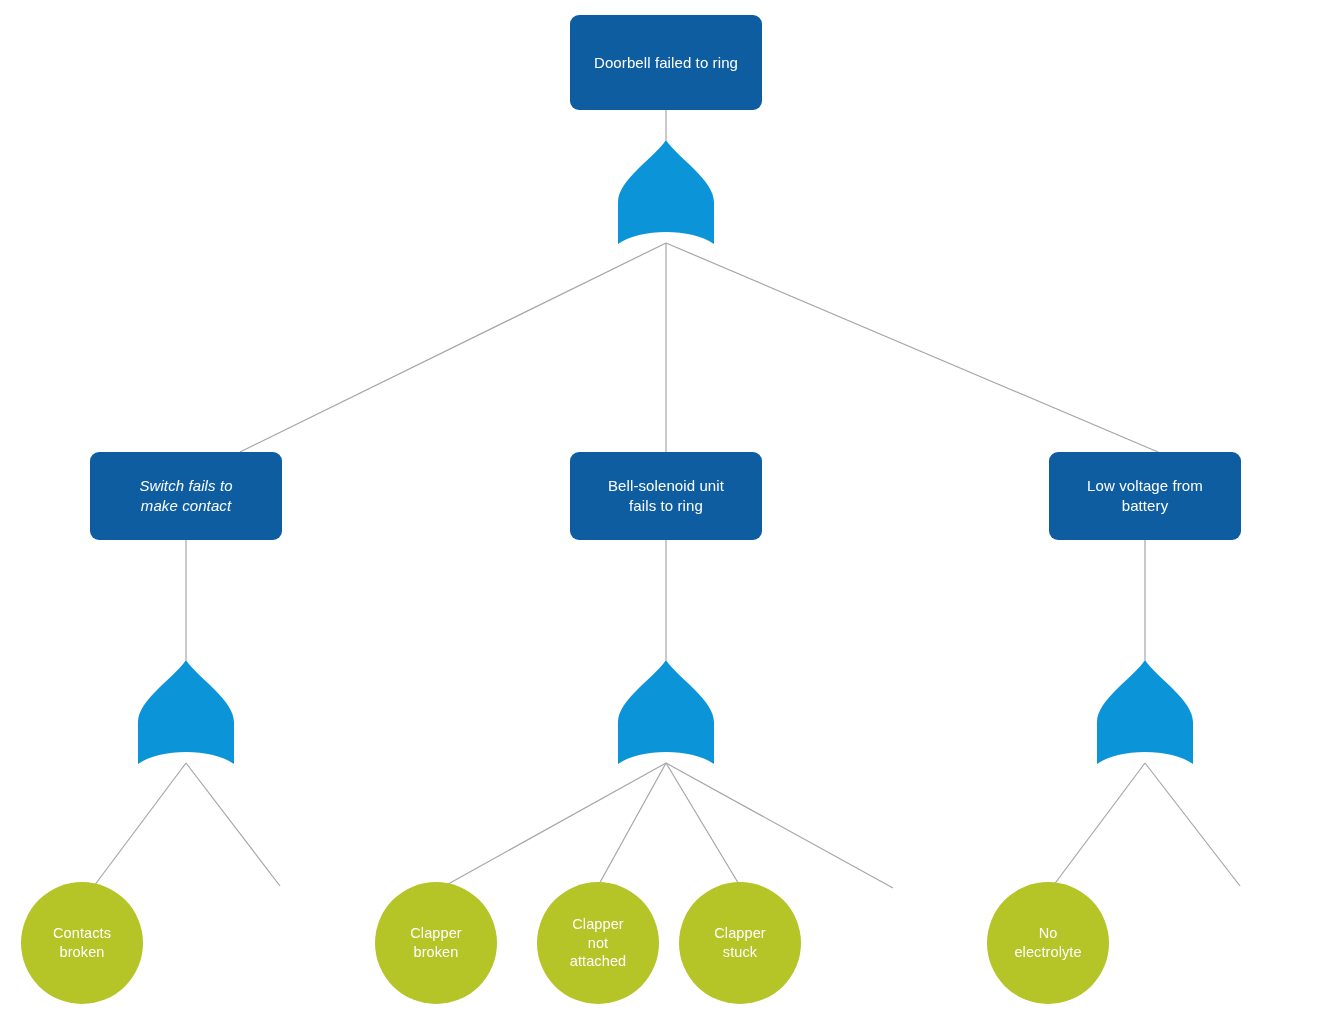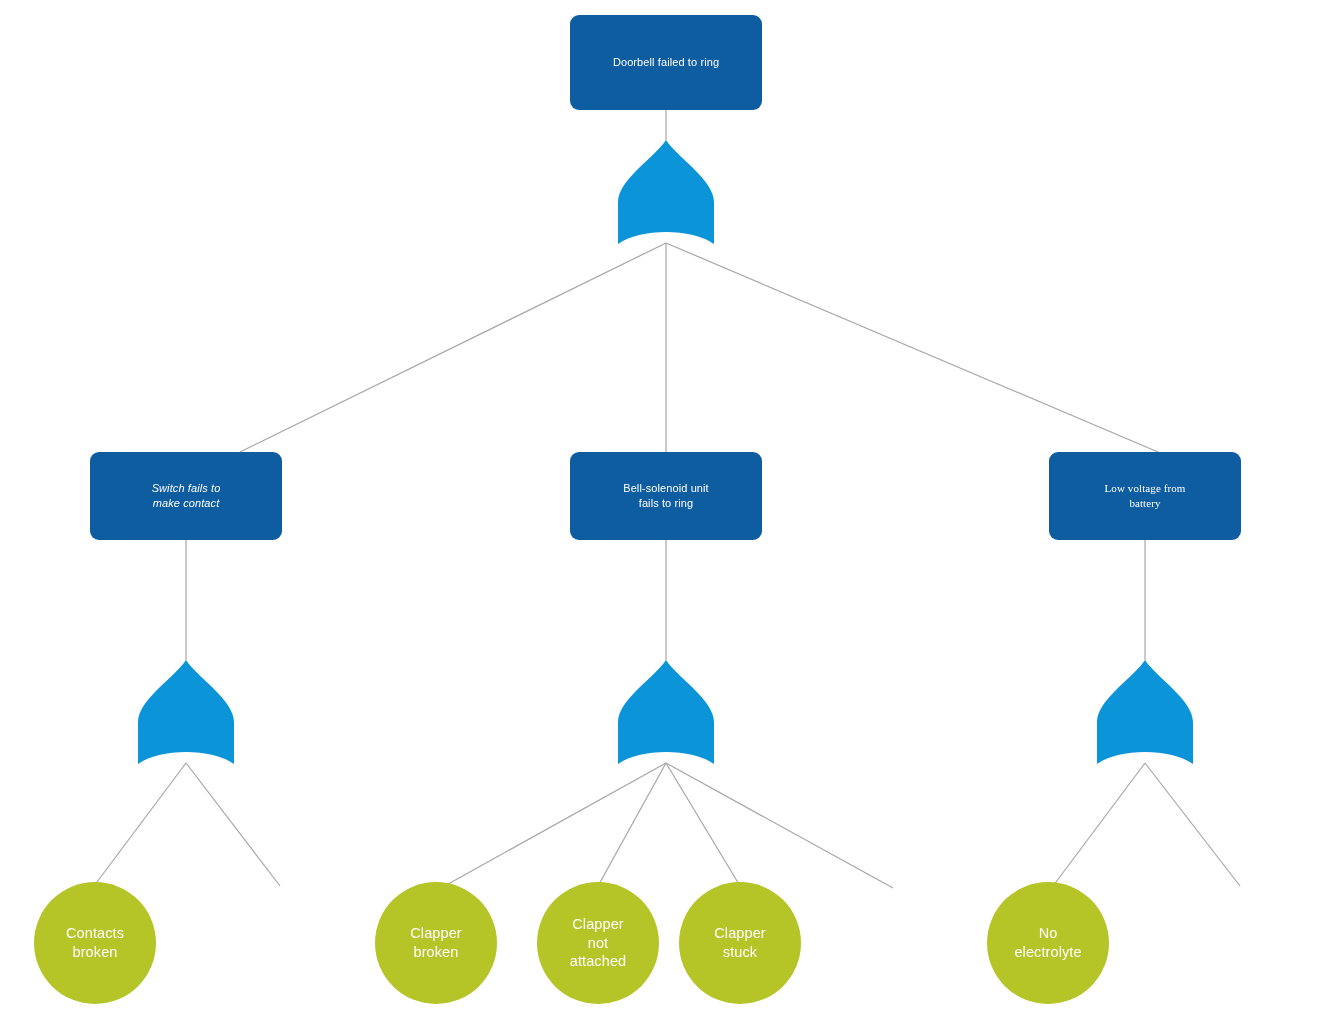--- a/index.html
+++ b/index.html
@@ -31,21 +31,21 @@
     box-sizing: border-box;
     display: flex;
     align-items: center;
     justify-content: center;
     text-align: center;
     color: #ffffff;
   }
   .event-box {
     border-radius: 9px;
     background: #0E5DA0;
-    font-size: 11px;
+    font-size: 15px;
     line-height: 1.32;
     font-weight: 400;
     letter-spacing: 0.1px;
   }
   .basic-circle {
     border-radius: 50%;
     background: #B5C427;
     font-size: 14.5px;
     line-height: 1.3;
     font-weight: 400;
@@ -111,21 +111,21 @@
     </span>
   </div>
 
   <div class="node event-box" style="left:570px; top:452px; width:192px; height:88px;">
     <span class="node-label">
       <span>Bell-solenoid unit</span><br>
       <span>fails to ring</span>
     </span>
   </div>
 
-  <div class="node event-box" style="left:1049px; top:452px; width:192px; height:88px;font-family:Liberation Serif, serif;">
+  <div class="node event-box" style="left:1049px; top:452px; width:192px; height:88px;">
     <span class="node-label">
       <span>Low voltage from</span><br>
       <span>battery</span>
     </span>
   </div>
 
   <div class="gate" style="left:138px; top:660px;">
     <svg width="96" height="104" viewBox="0 0 96 104" aria-hidden="true">
       <path d="M48 0 C 60 18, 96 40, 96 62 L96 104 C 74 88, 22 88, 0 104 L0 62 C 0 40, 36 18, 48 0 Z" fill="#0C94D9"></path>
     </svg>
@@ -136,21 +136,21 @@
       <path d="M48 0 C 60 18, 96 40, 96 62 L96 104 C 74 88, 22 88, 0 104 L0 62 C 0 40, 36 18, 48 0 Z" fill="#0C94D9"></path>
     </svg>
   </div>
 
   <div class="gate" style="left:1097px; top:660px;">
     <svg width="96" height="104" viewBox="0 0 96 104" aria-hidden="true">
       <path d="M48 0 C 60 18, 96 40, 96 62 L96 104 C 74 88, 22 88, 0 104 L0 62 C 0 40, 36 18, 48 0 Z" fill="#0C94D9"></path>
     </svg>
   </div>
 
-  <div class="node basic-circle" style="left:34px; top:882px; width:122px; height:122px;">
+  <div class="node basic-circle" style="left:21px; top:882px; width:122px; height:122px;">
     <span class="node-label">
       <span>Contacts</span><br>
       <span>broken</span>
     </span>
   </div>
 
 
   <div class="node basic-circle" style="left:375px; top:882px; width:122px; height:122px;">
     <span class="node-label">
       <span>Clapper</span><br>

